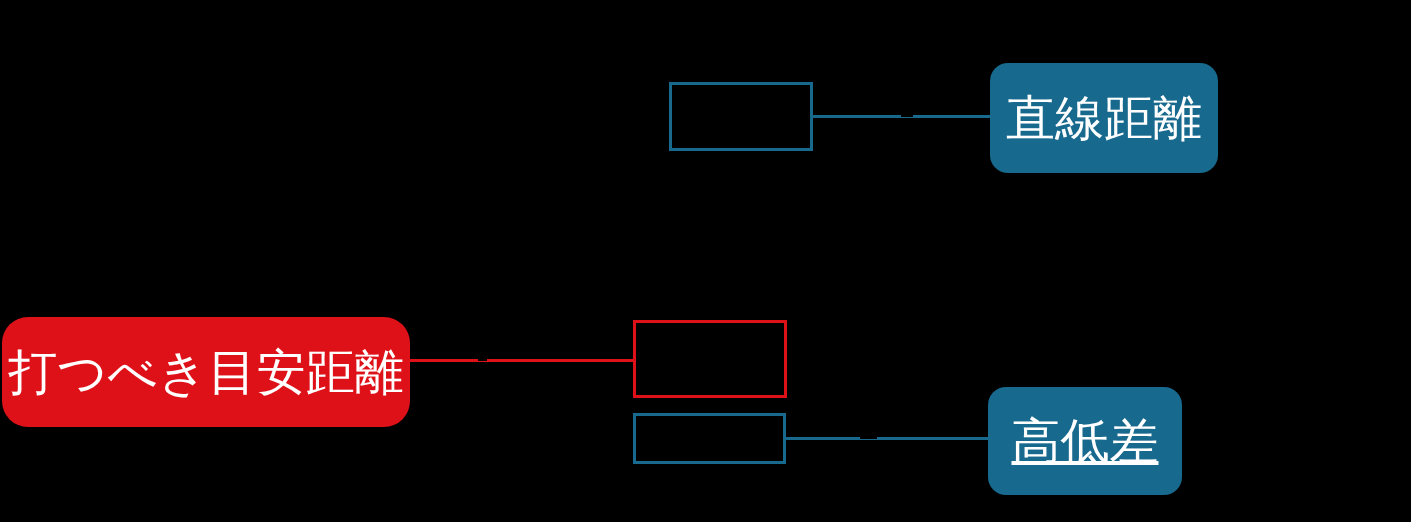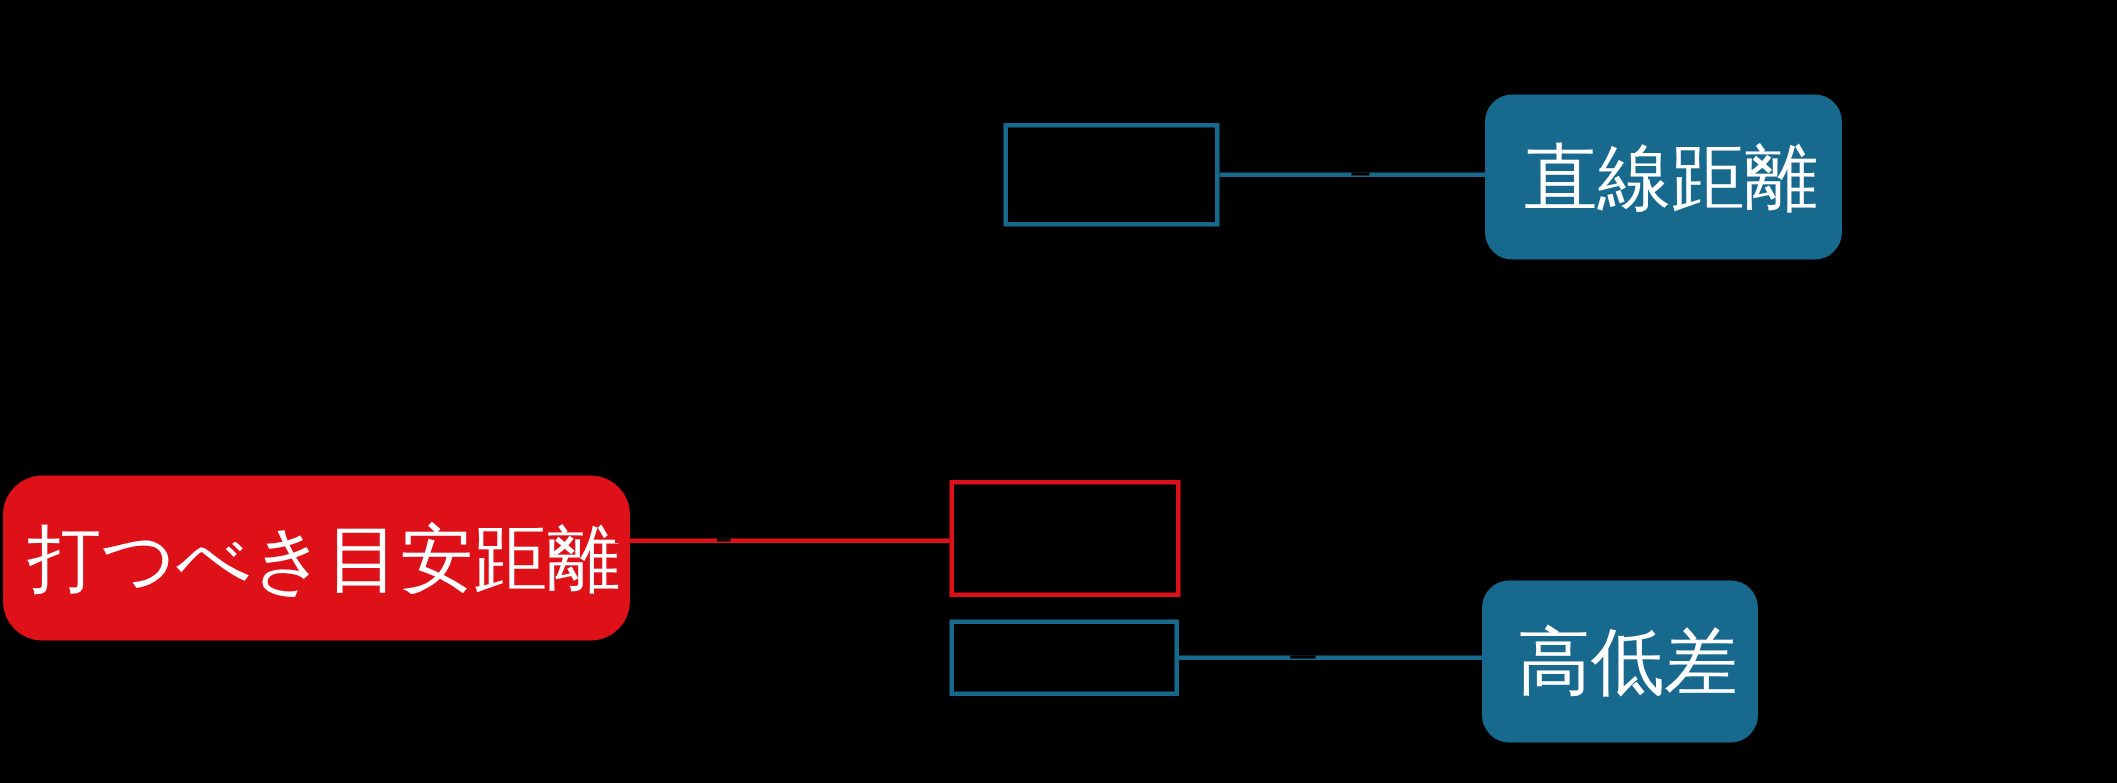--- a/index.html
+++ b/index.html
@@ -26,21 +26,20 @@
   .pill {
     position: absolute;
     display: flex;
     align-items: center;
     justify-content: center;
     color: var(--label-text, #fff);
     font-size: 49px;
     font-weight: 400;
     white-space: nowrap;
     line-height: 1;
-    padding-left: 10px;
   }
   .pill.teal { background: var(--teal, #17698D); border-radius: 18px; }
   .pill.red  { background: var(--red, #DE1119); border-radius: 26px; }
 
   .connector {
     position: absolute;
     height: 3px;
   }
   .connector.teal { background: var(--teal, #17698D); }
   .connector.red  { background: var(--red, #DE1119); }
@@ -58,21 +57,21 @@
   #label-straight       { left: 990px; top: 63px;  width: 228px; height: 110px; }
 
   #label-target         { left: 2px;   top: 317px; width: 408px; height: 110px; }
   #conn-target          { left: 410px; top: 359px; width: 223px; }
   #notch-target         { left: 478px; top: 359px; width: 9px; }
   #box-formula-value    { left: 633px; top: 320px; width: 154px; height: 78px; }
 
   #box-elevation-value  { left: 633px; top: 413px; width: 153px; height: 51px; }
   #conn-elevation       { left: 786px; top: 437px; width: 202px; }
   #notch-elevation      { left: 860px; top: 437px; width: 17px; }
-  #label-elevation      { left: 988px; top: 387px; width: 174px; height: 108px; }
+  #label-elevation      { left: 988px; top: 387px; width: 194px; height: 108px; text-decoration: underline; }
 </style>
 </head>
 <body>
 
 <div class="canvas">
 
   <div id="box-straight-value" class="value-box teal"></div>
 
   <div id="conn-straight" class="connector teal"></div>
   <div id="notch-straight" class="notch"></div>

